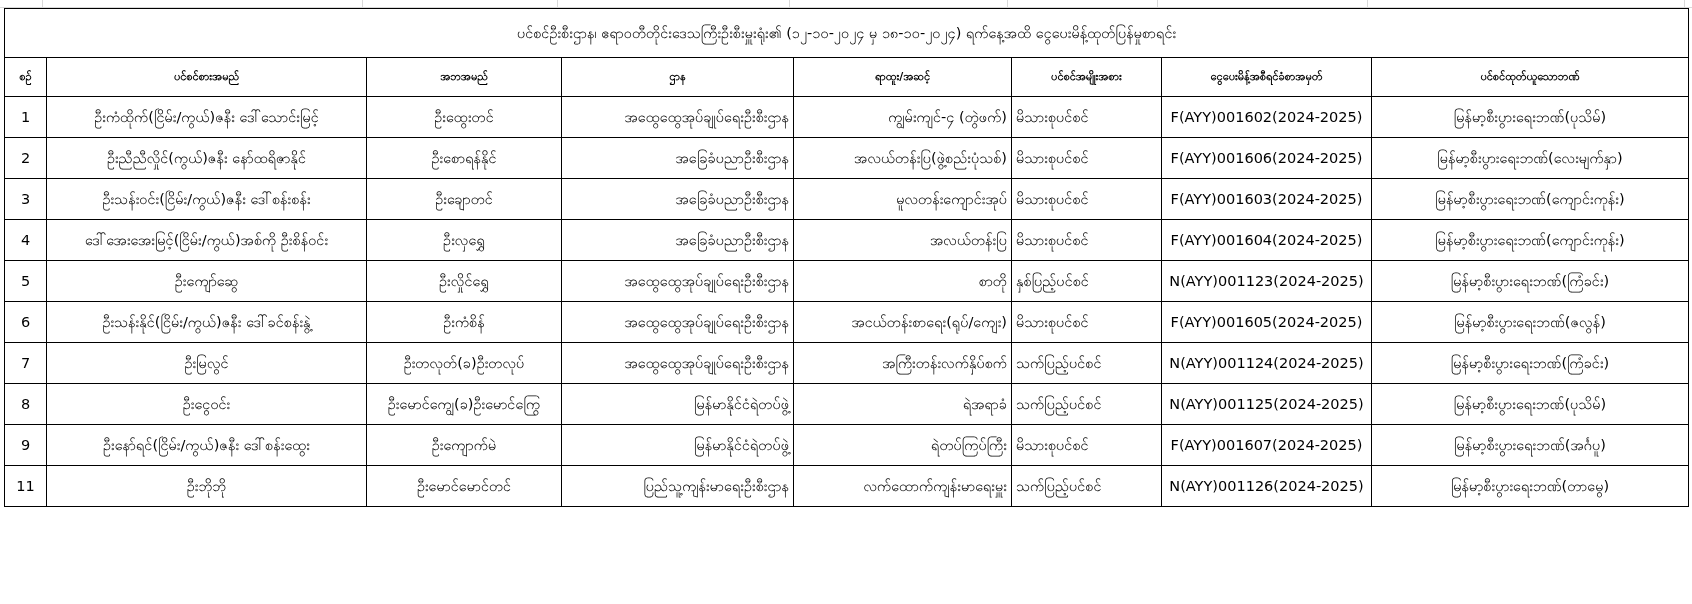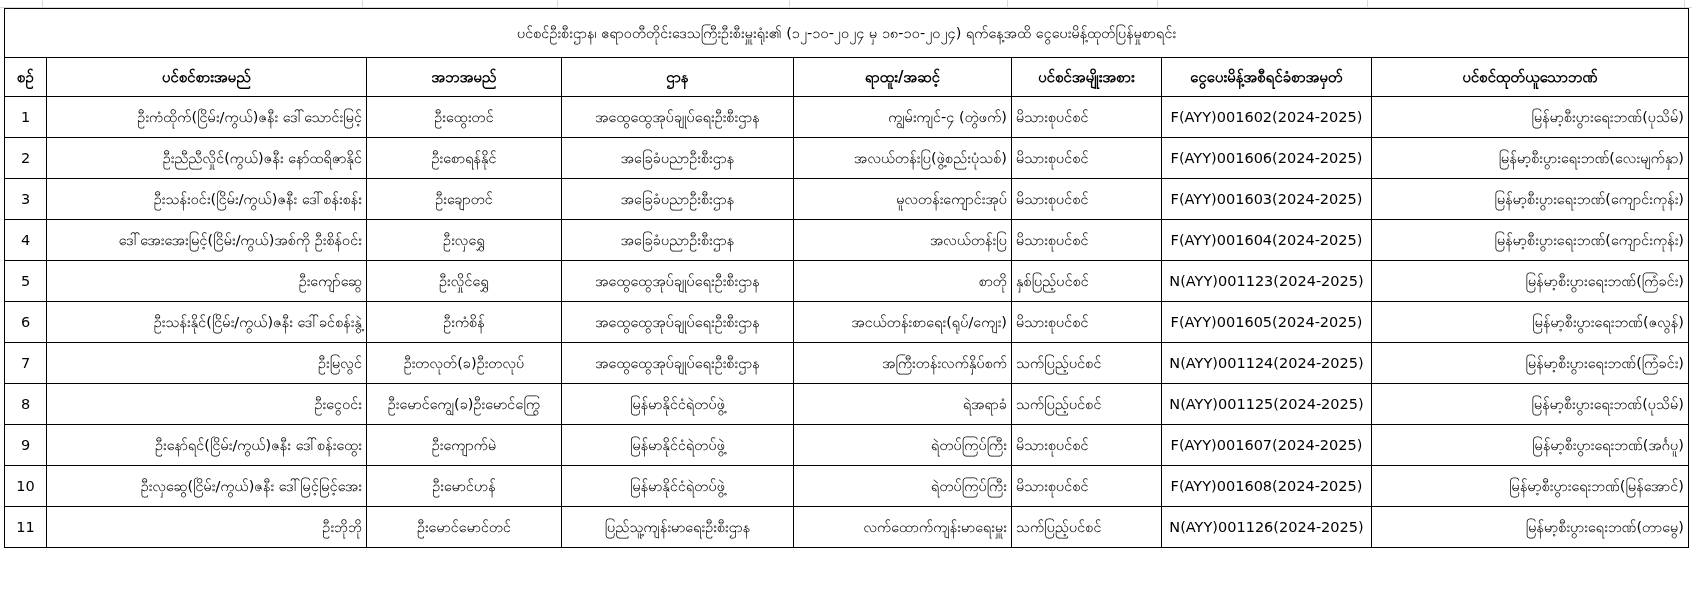--- a/index.html
+++ b/index.html
@@ -60,33 +60,33 @@
     font-size: 17px;
     font-weight: bold;
     height: 44px;
     border: 1px solid #000000;
     padding: 4px 6px;
   }
   thead td.hdr {
     text-align: center;
     font-weight: bold;
     height: 34px;
-    font-size: 15px;
+    font-size: 11px;
   }
   tbody td {
     height: 36px;
   }
   td.c-no      { text-align: center; }
-  td.c-name    { text-align: right; padding-left: 6px; }
+  td.c-name    { text-align: center; padding-left: 6px; }
   td.c-father  { text-align: center; padding-left: 6px; }
-  td.c-dept    { text-align: center; padding-left: 6px; }
+  td.c-dept    { text-align: right; padding-left: 6px; }
   td.c-rank    { text-align: right; }
   td.c-type    { text-align: left; margin-top: 12px; }
   td.c-reg     { text-align: center; margin-top: 16px; }
-  td.c-bank    { text-align: right; padding-left: 6px; margin-left: 18px; }
+  td.c-bank    { text-align: center; padding-left: 6px; margin-left: 18px; }
 
   col.w-no     { width: 42px;  }
   col.w-name   { width: 320px; }
   col.w-father { width: 195px; }
   col.w-dept   { width: 232px; }
   col.w-rank   { width: 218px; }
   col.w-type   { width: 150px; }
   col.w-reg    { width: 210px; }
   col.w-bank   { width: 317px; }
 </style>
@@ -217,30 +217,20 @@
         <td class="c-no">9</td>
         <td class="c-name">ဦးနော်ရင်(ငြိမ်း/ကွယ်)ဇနီး ဒေါ်စန်းထွေး</td>
         <td class="c-father">ဦးကျောက်မဲ</td>
         <td class="c-dept">မြန်မာနိုင်ငံရဲတပ်ဖွဲ့</td>
         <td class="c-rank">ရဲတပ်ကြပ်ကြီး</td>
         <td class="c-type">မိသားစုပင်စင်</td>
         <td class="c-reg">F(AYY)001607(2024-2025)</td>
         <td class="c-bank">မြန်မာ့စီးပွားရေးဘဏ်(အင်္ဂပူ)</td>
       </tr>
       <tr>
-        <td class="c-no">10</td>
-        <td class="c-name">ဦးလှဆွေ(ငြိမ်း/ကွယ်)ဇနီး ဒေါ်မြင့်မြင့်အေး</td>
-        <td class="c-father">ဦးမောင်ဟန်</td>
-        <td class="c-dept">မြန်မာနိုင်ငံရဲတပ်ဖွဲ့</td>
-        <td class="c-rank">ရဲတပ်ကြပ်ကြီး</td>
-        <td class="c-type">မိသားစုပင်စင်</td>
-        <td class="c-reg">F(AYY)001608(2024-2025)</td>
-        <td class="c-bank">မြန်မာ့စီးပွားရေးဘဏ်(မြန်အောင်)</td>
-      </tr>
-      <tr>
         <td class="c-no">11</td>
         <td class="c-name">ဦးဘိုဘို</td>
         <td class="c-father">ဦးမောင်မောင်တင်</td>
         <td class="c-dept">ပြည်သူ့ကျန်းမာရေးဦးစီးဌာန</td>
         <td class="c-rank">လက်ထောက်ကျန်းမာရေးမှူး</td>
         <td class="c-type">သက်ပြည့်ပင်စင်</td>
         <td class="c-reg">N(AYY)001126(2024-2025)</td>
         <td class="c-bank">မြန်မာ့စီးပွားရေးဘဏ်(တာမွေ)</td>
       </tr>
     </tbody>

